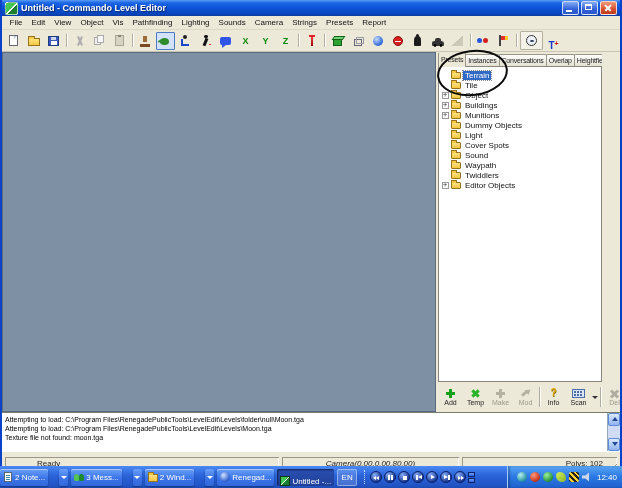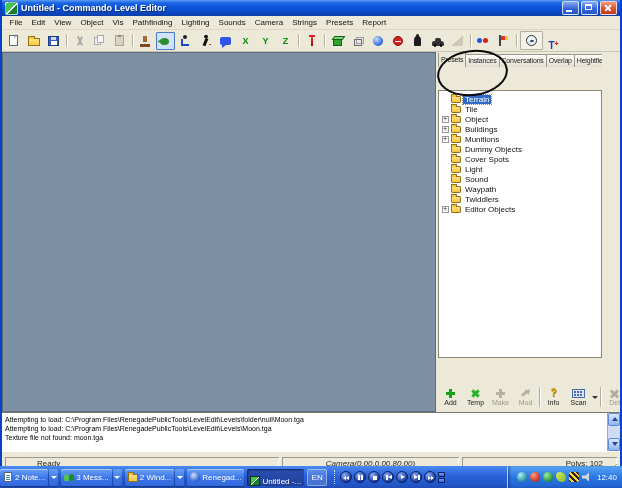--- a/index.html
+++ b/index.html
@@ -81,21 +81,21 @@
   .i-flag::before{left:2px;top:0;width:1.5px;height:11px;background:#444;}
   .i-flag::after{left:3.5px;top:1px;width:7px;height:4px;background:linear-gradient(90deg,#e03030 50%,#ffc82a 50%);}
   .i-lens{width:11px;height:11px;border-radius:50%;border:1px solid #333;background:#eef2fa;box-sizing:border-box;margin-top:0.5px;}
   .i-lens::before{left:2.5px;top:3.5px;width:4.5px;height:2.5px;background:#2c3e66;border-radius:40%;}
   .i-ttool{width:13px;text-align:center;}
   .i-ttool b{color:#1536c8;font:bold 10px/12px "Liberation Sans",sans-serif;}
   .i-ttool em{color:#d01818;font:bold 7px/12px "Liberation Sans",sans-serif;font-style:normal;vertical-align:3px;}
   
   .mainrow{display:flex;height:360px;}
   .viewport{flex:1;background:#7d90a4;box-shadow:inset 1px 1px 0 #5c6c7e,inset -1px -1px 0 #5c6c7e;}
-  .rpanel{width:184px;flex:none;display:flex;flex-direction:column;padding:1px 18px 0 2px;box-sizing:border-box;gap:24px;}
+  .rpanel{width:184px;flex:none;display:flex;flex-direction:column;padding:1px 18px 0 2px;box-sizing:border-box;}
   .tabs{display:flex;align-items:flex-end;height:14px;font-size:7px;color:#222;overflow:hidden;}
   .tab{flex:none;height:10px;line-height:10px;padding:1px 2px;margin-right:-1px;white-space:nowrap;
        border:1px solid #9a968a;border-bottom:none;border-radius:2px 2px 0 0;
        background:linear-gradient(#fdfdfb,#e2ded0);letter-spacing:-0.2px;}
   .tab.active{background:#ece9d8;height:12px;line-height:12px;position:relative;z-index:2;}
   .tree{flex:1;background:#fff;border:1px solid #8a887c;margin-top:-1px;padding:3px 0 0 3px;overflow:hidden;position:relative;z-index:1;}
   .trow{display:flex;align-items:center;height:10px;gap:2px;}
   .exp{width:7px;height:7px;flex:none;visibility:hidden;border:1px solid #999;background:#fff;box-sizing:border-box;position:relative;}
   .exp.on{visibility:visible;}
   .exp.on::before{content:"+";position:absolute;left:0;top:-1px;width:5px;font:7px/7px "DejaVu Sans Mono",monospace;color:#333;}
@@ -147,21 +147,21 @@
   
   .taskbar{position:absolute;left:0;top:466px;width:622px;height:22px;display:flex;align-items:center;gap:3px;
            background:linear-gradient(#4a8af4,#2a62d8 45%,#2256c8 85%,#1e4cb4);}
   .startbtn{height:22px;width:58px;flex:none;display:flex;align-items:center;justify-content:center;gap:3px;
             color:#fff;font-weight:bold;font-style:italic;font-size:11px;text-shadow:1px 1px 1px #143a14;
             background:linear-gradient(#8cc87e,#44a038 45%,#2f7d2a 90%);border-radius:0 10px 10px 0;
             box-shadow:2px 0 3px rgba(0,0,0,.35),inset 0 1px 0 rgba(255,255,255,.5);}
   .flag{width:11px;height:11px;position:relative;}
   .flag::before{content:"";position:absolute;left:0;top:1px;width:4px;height:4px;background:#e23a2a;border-radius:1px;
         box-shadow:5px 0 0 #7bd32a,0 5px 0 #3a6af0,5px 5px 0 #ffd32a;transform:skewY(-8deg);}
-  .tgrp{display:flex;gap:1px;flex:none;}
+  .tgrp{display:flex;gap:11px;flex:none;}
   .tbn{height:17px;display:flex;align-items:center;gap:2px;padding:0 3px;color:#fff;font-size:8px;white-space:nowrap;
        overflow:hidden;border-radius:2px;background:linear-gradient(#6aa0f8,#3a74e8 55%,#3468dc);
        box-shadow:0 1px 2px rgba(0,0,0,.35),inset 0 1px 0 rgba(255,255,255,.45);}
   .tbn.active{background:linear-gradient(#2a4fb0,#20409a);box-shadow:inset 1px 1px 2px rgba(0,0,0,.55);align-items:flex-end;}
   .tdd{width:9px;height:17px;flex:none;display:flex;align-items:center;justify-content:center;border-radius:2px;
        background:linear-gradient(#6aa0f8,#3a74e8 55%,#3468dc);box-shadow:0 1px 2px rgba(0,0,0,.35);}
   .tdd::before{content:"";border-top:3px solid #fff;border-left:3px solid transparent;border-right:3px solid transparent;}
   .tico{width:10px;height:10px;flex:none;position:relative;}
   .tico::before,.tico::after{content:"";position:absolute;}
   .ico-doc{background:#fff;border:1px solid #567;box-sizing:border-box;width:8px;margin:0 1px;}
@@ -372,27 +372,27 @@
 
             <div class="trow">
               <span class="exp"></span>
               <span class="fold"></span>
               <span class="tl">Dummy Objects</span>
             </div>
 
             <div class="trow">
               <span class="exp"></span>
               <span class="fold"></span>
+              <span class="tl">Light</span>
+            </div>
+
+            <div class="trow">
+              <span class="exp"></span>
+              <span class="fold"></span>
               <span class="tl">Cover Spots</span>
-            </div>
-
-            <div class="trow">
-              <span class="exp"></span>
-              <span class="fold"></span>
-              <span class="tl">Light</span>
             </div>
 
             <div class="trow">
               <span class="exp"></span>
               <span class="fold"></span>
               <span class="tl">Sound</span>
             </div>
 
             <div class="trow">
               <span class="exp"></span>

